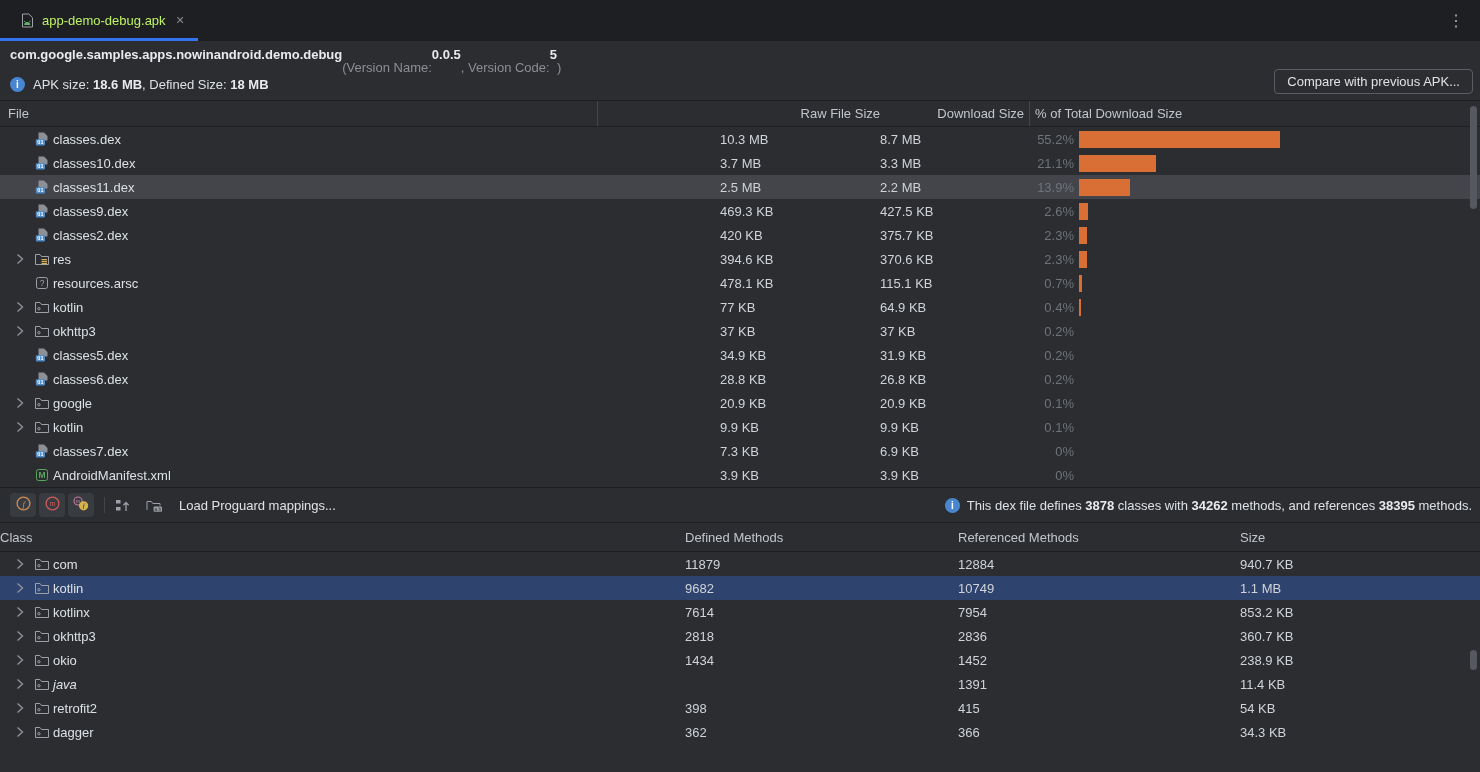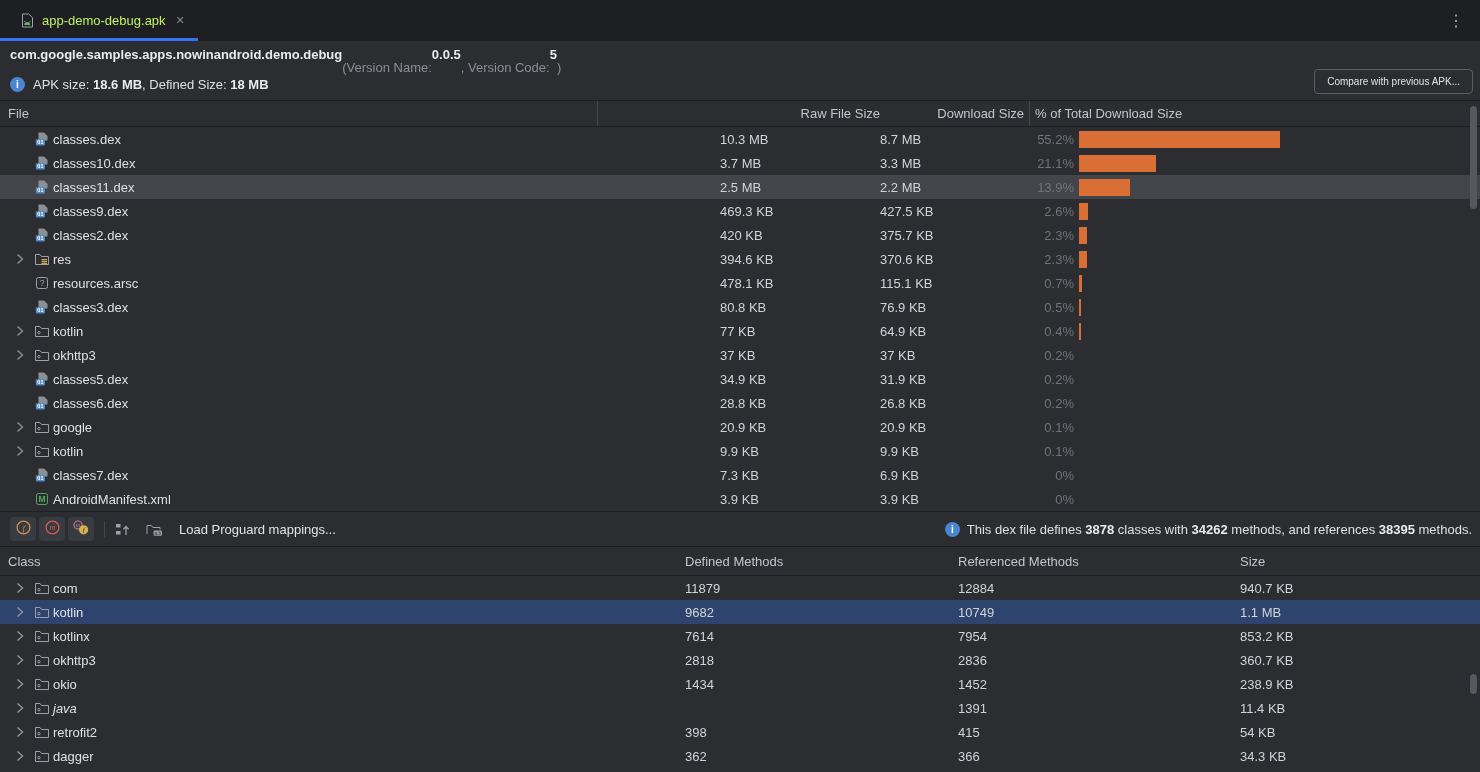--- a/index.html
+++ b/index.html
@@ -22,21 +22,21 @@
   .infobar { padding:0 0 0 10px; height:59px; }
   .pkg-line { height:27px; display:flex; align-items:center; }
   .pkg-name { font-weight:700; color:#E8EAEE; }
   .dim { color:#8C8E95;margin-top:25px; }
   .b { font-weight:700; color:#E8EAEE;text-align:right; }
   .size-line { height:32px; display:flex; align-items:center; gap:8px; }
   .info-i { width:15px; height:15px; border-radius:50%; background:#4886CF; color:#fff;
             font-size:10px; font-weight:700; display:flex; align-items:center; justify-content:center; flex:0 0 15px; }
   .compare-btn { position:absolute; top:69px; right:7px; height:25px; padding:0 12px;
      border:1px solid #5A5D63; border-radius:4px; background:transparent; color:#DFE1E5;
-     font-size:10px; font-family:"Liberation Sans",sans-serif; cursor:pointer; }
+     font-size:13px; font-family:"Liberation Sans",sans-serif; cursor:pointer; }
   
   .fgrid { display:grid; grid-template-columns:720px 160px 144px 50px 1fr; align-items:center; }
   .ftable-header { height:27px; border-top:1px solid #1E1F22; border-bottom:1px solid #1E1F22;
      color:#C2C6CC; position:relative; }
   .ftable-header .hname { padding-left:8px; }
   .hsep { position:absolute; top:0; bottom:0; width:1px; background:#43454A; }
   .h-right { text-align:right; }
   .h-pct { grid-column:4 / 6; padding-left:11px; text-align:left; }
   .frow { height:24px; cursor:default; }
   .sel-gray { background:#43454A; }
@@ -55,21 +55,21 @@
   .dextoolbar { height:35px; border-top:1px solid #1E1F22; display:flex; align-items:center; padding:0 8px 0 10px; }
   .tbtn { width:26px; height:24px; border-radius:4px; background:#383B40; display:flex;
           align-items:center; justify-content:center; margin-right:3px; cursor:pointer; }
   .tsep { width:1px; height:16px; background:#43454A; margin:0 9px 0 7px; }
   .ticon { width:18px; height:17px; margin-right:13px; display:flex; align-items:center; cursor:pointer; }
   .proguard { margin-left:3px; color:#DFE1E5; cursor:pointer; white-space:nowrap; }
   .dexinfo { margin-left:auto; display:flex; align-items:center; gap:7px; white-space:nowrap; }
   
   .cgrid { display:grid; grid-template-columns:680px 273px 282px 1fr; align-items:center; }
   .ctable-header { height:30px; border-top:1px solid #1E1F22; border-bottom:1px solid #1E1F22; color:#C2C6CC; }
-  .ctable-header .hname { padding-left:8px; }
+  .ctable-header .hname { }
   .ctable-header .hl { padding-left:5px; }
   .crow { height:24px; }
   .sel-blue { background:#2E436E; }
   .cell.l { padding-left:5px; color:#D0D3D8; }
 </style>
 </head>
 <body>
 
 <div class="tabbar">
   <div class="tab">
@@ -242,39 +242,20 @@
         </div>
         <div class="cell r">478.1 KB</div>
         <div class="cell r">115.1 KB</div>
         <div class="cell pct">0.7%</div>
         <div class="barcell">
           <div class="bar" style="width:2.5549999999999997px"></div>
         </div>
       </div>
       <div class="fgrid frow">
         <div class="namec">
-          <span class="chevsp"></span>
-          <span class="ficon">
-            <svg width="16" height="16" viewBox="0 0 16 16">
-              <path d="M4.5 1.5 H10 L13.5 5 V9.5 H4.5 Z" fill="#8C9096"></path>
-              <rect x="1.8" y="8.3" width="9.2" height="6.2" rx="1" fill="#4E8AC8"></rect>
-              <text x="6.4" y="13.2" font-size="5.5" font-weight="bold" fill="#ffffff" text-anchor="middle" font-family="Liberation Sans,sans-serif">01</text>
-            </svg>
-          </span>
-          <span class="fname">classes3.dex</span>
-        </div>
-        <div class="cell r">80.8 KB</div>
-        <div class="cell r">76.9 KB</div>
-        <div class="cell pct">0.5%</div>
-        <div class="barcell">
-          <div class="bar" style="width:2px"></div>
-        </div>
-      </div>
-      <div class="fgrid frow">
-        <div class="namec">
           <span class="chev">
             <svg width="10" height="12" viewBox="0 0 10 12">
               <path d="M2.5 1.5 L7.5 6 L2.5 10.5" fill="none" stroke="#8E9299" stroke-width="1.4"></path>
             </svg>
           </span>
           <span class="ficon">
             <svg width="16" height="16" viewBox="0 0 16 16">
               <path d="M1.5 13.5 V3.5 H6 L7.5 5.5 H14.5 V13.5 Z" fill="none" stroke="#9DA0A8"></path>
               <circle cx="4.9" cy="9.7" r="1.2" fill="none" stroke="#9DA0A8"></circle>
             </svg>

